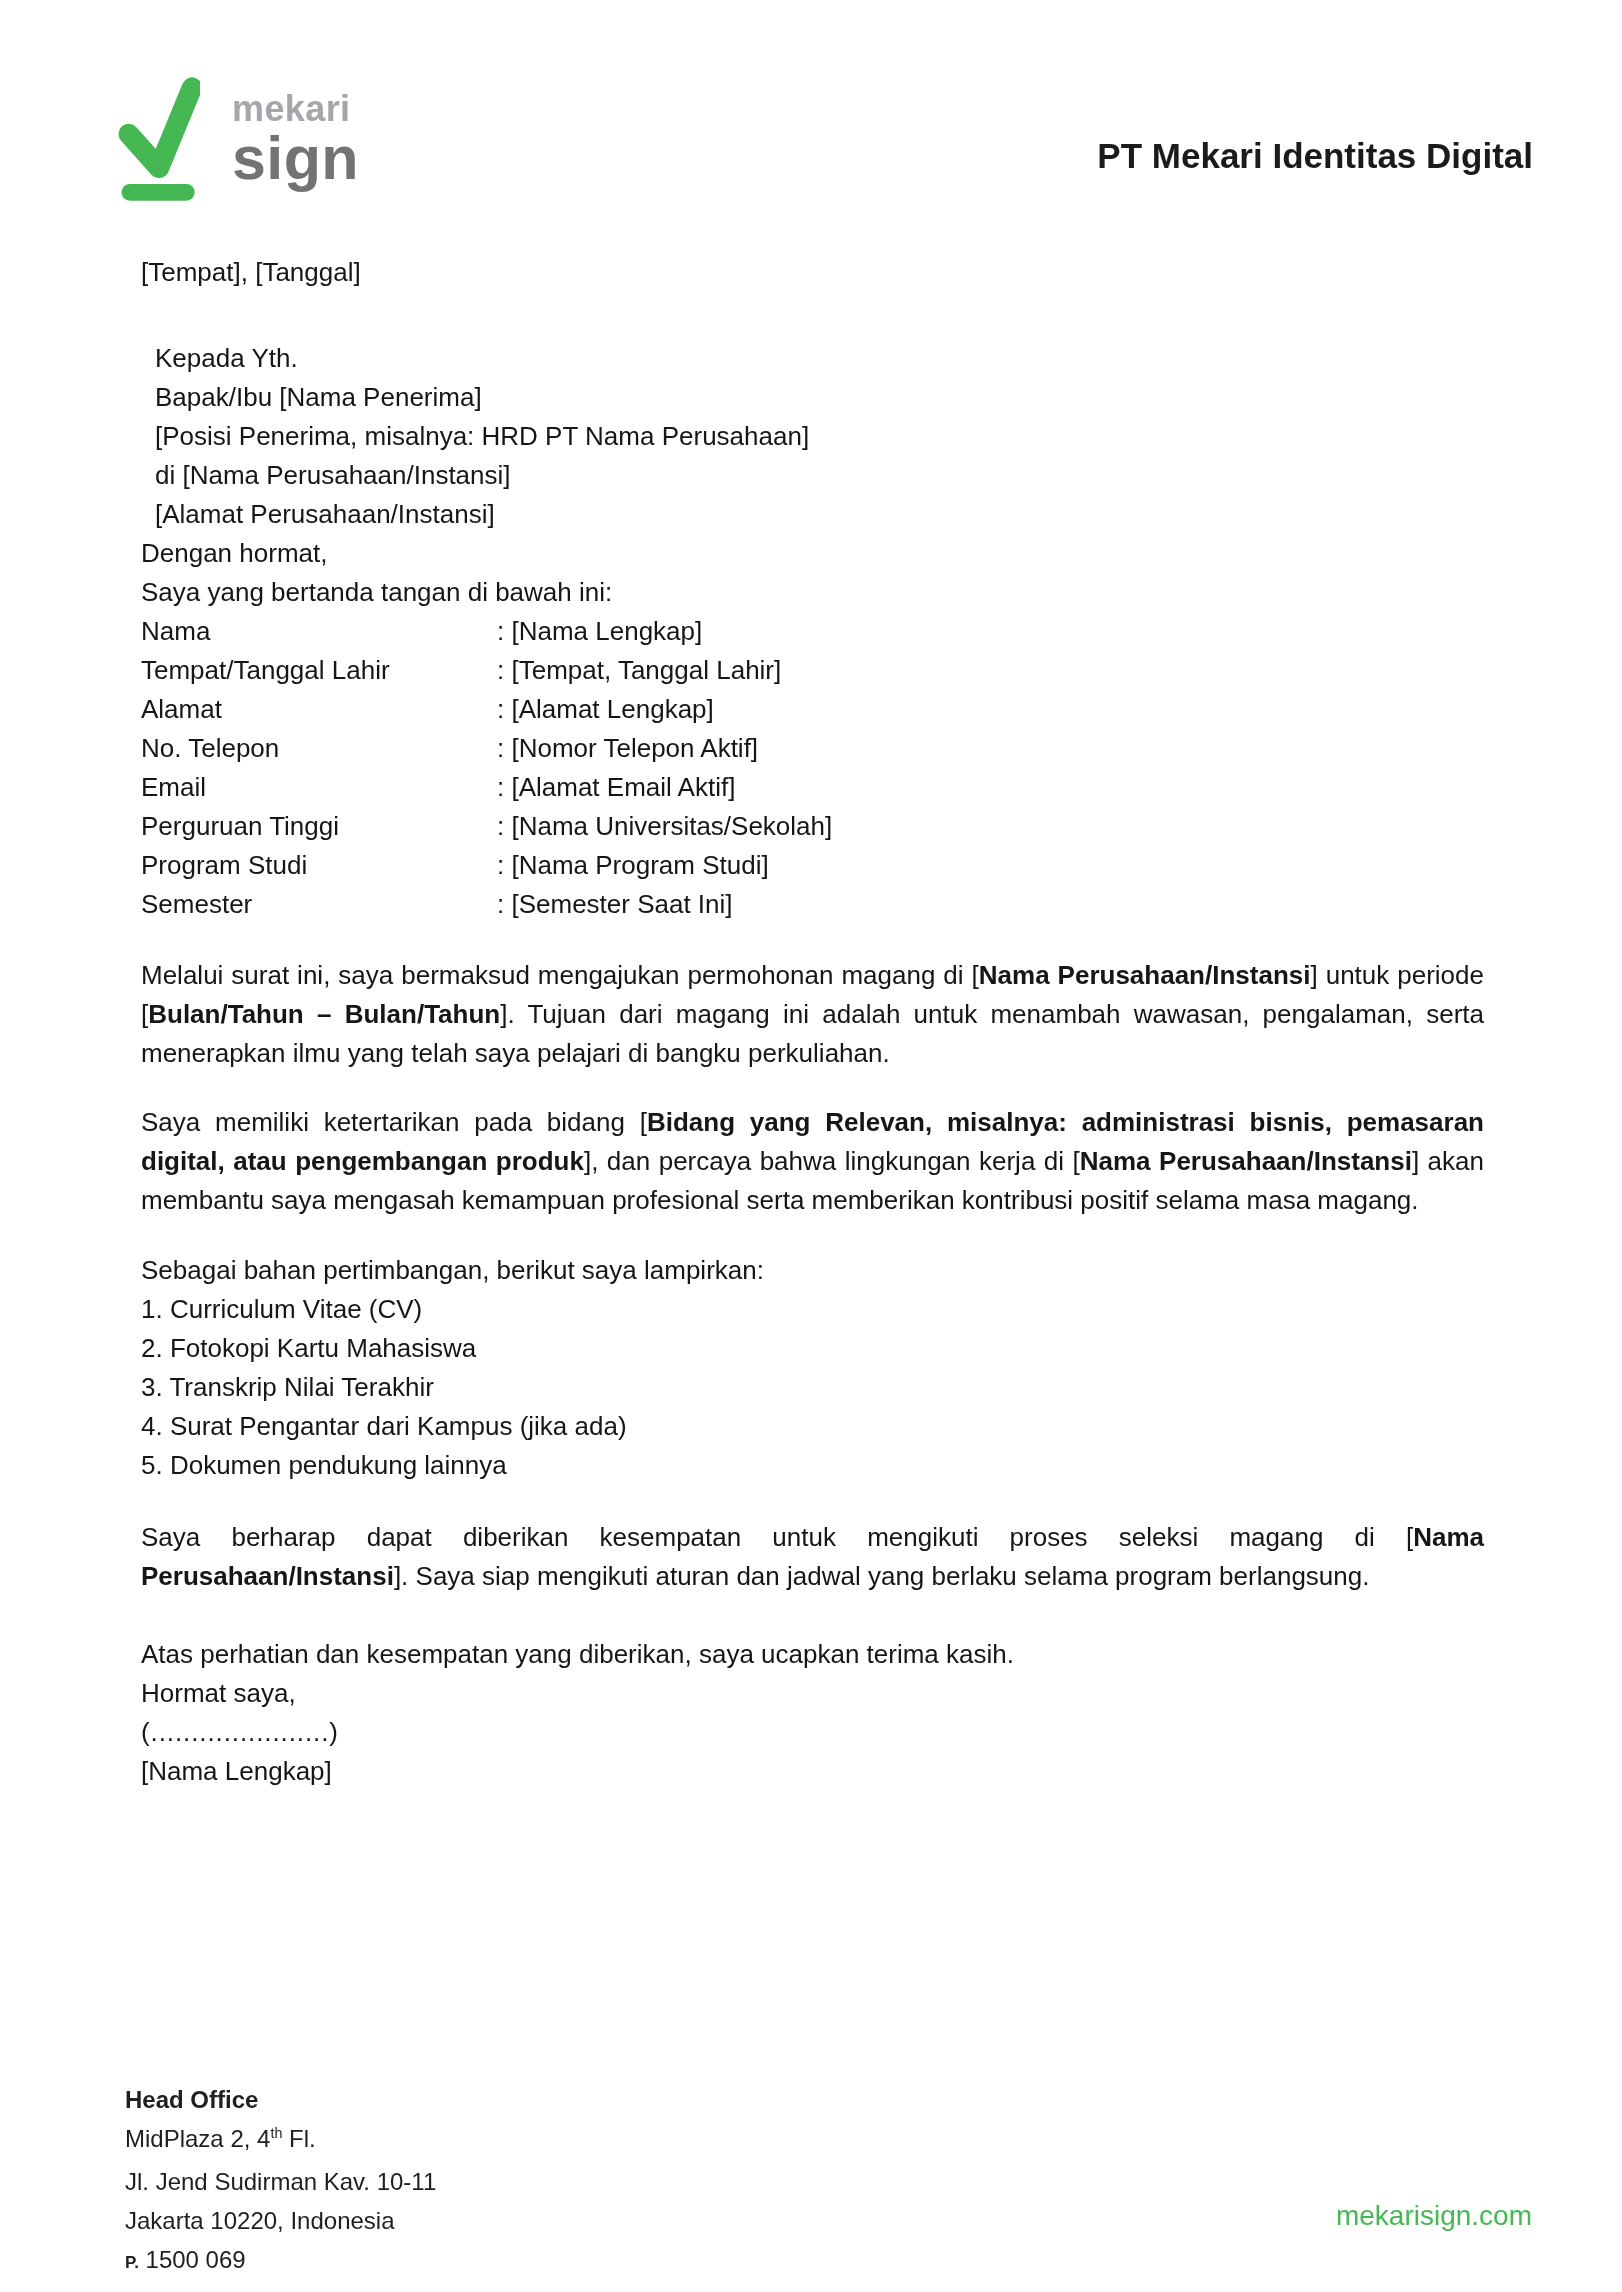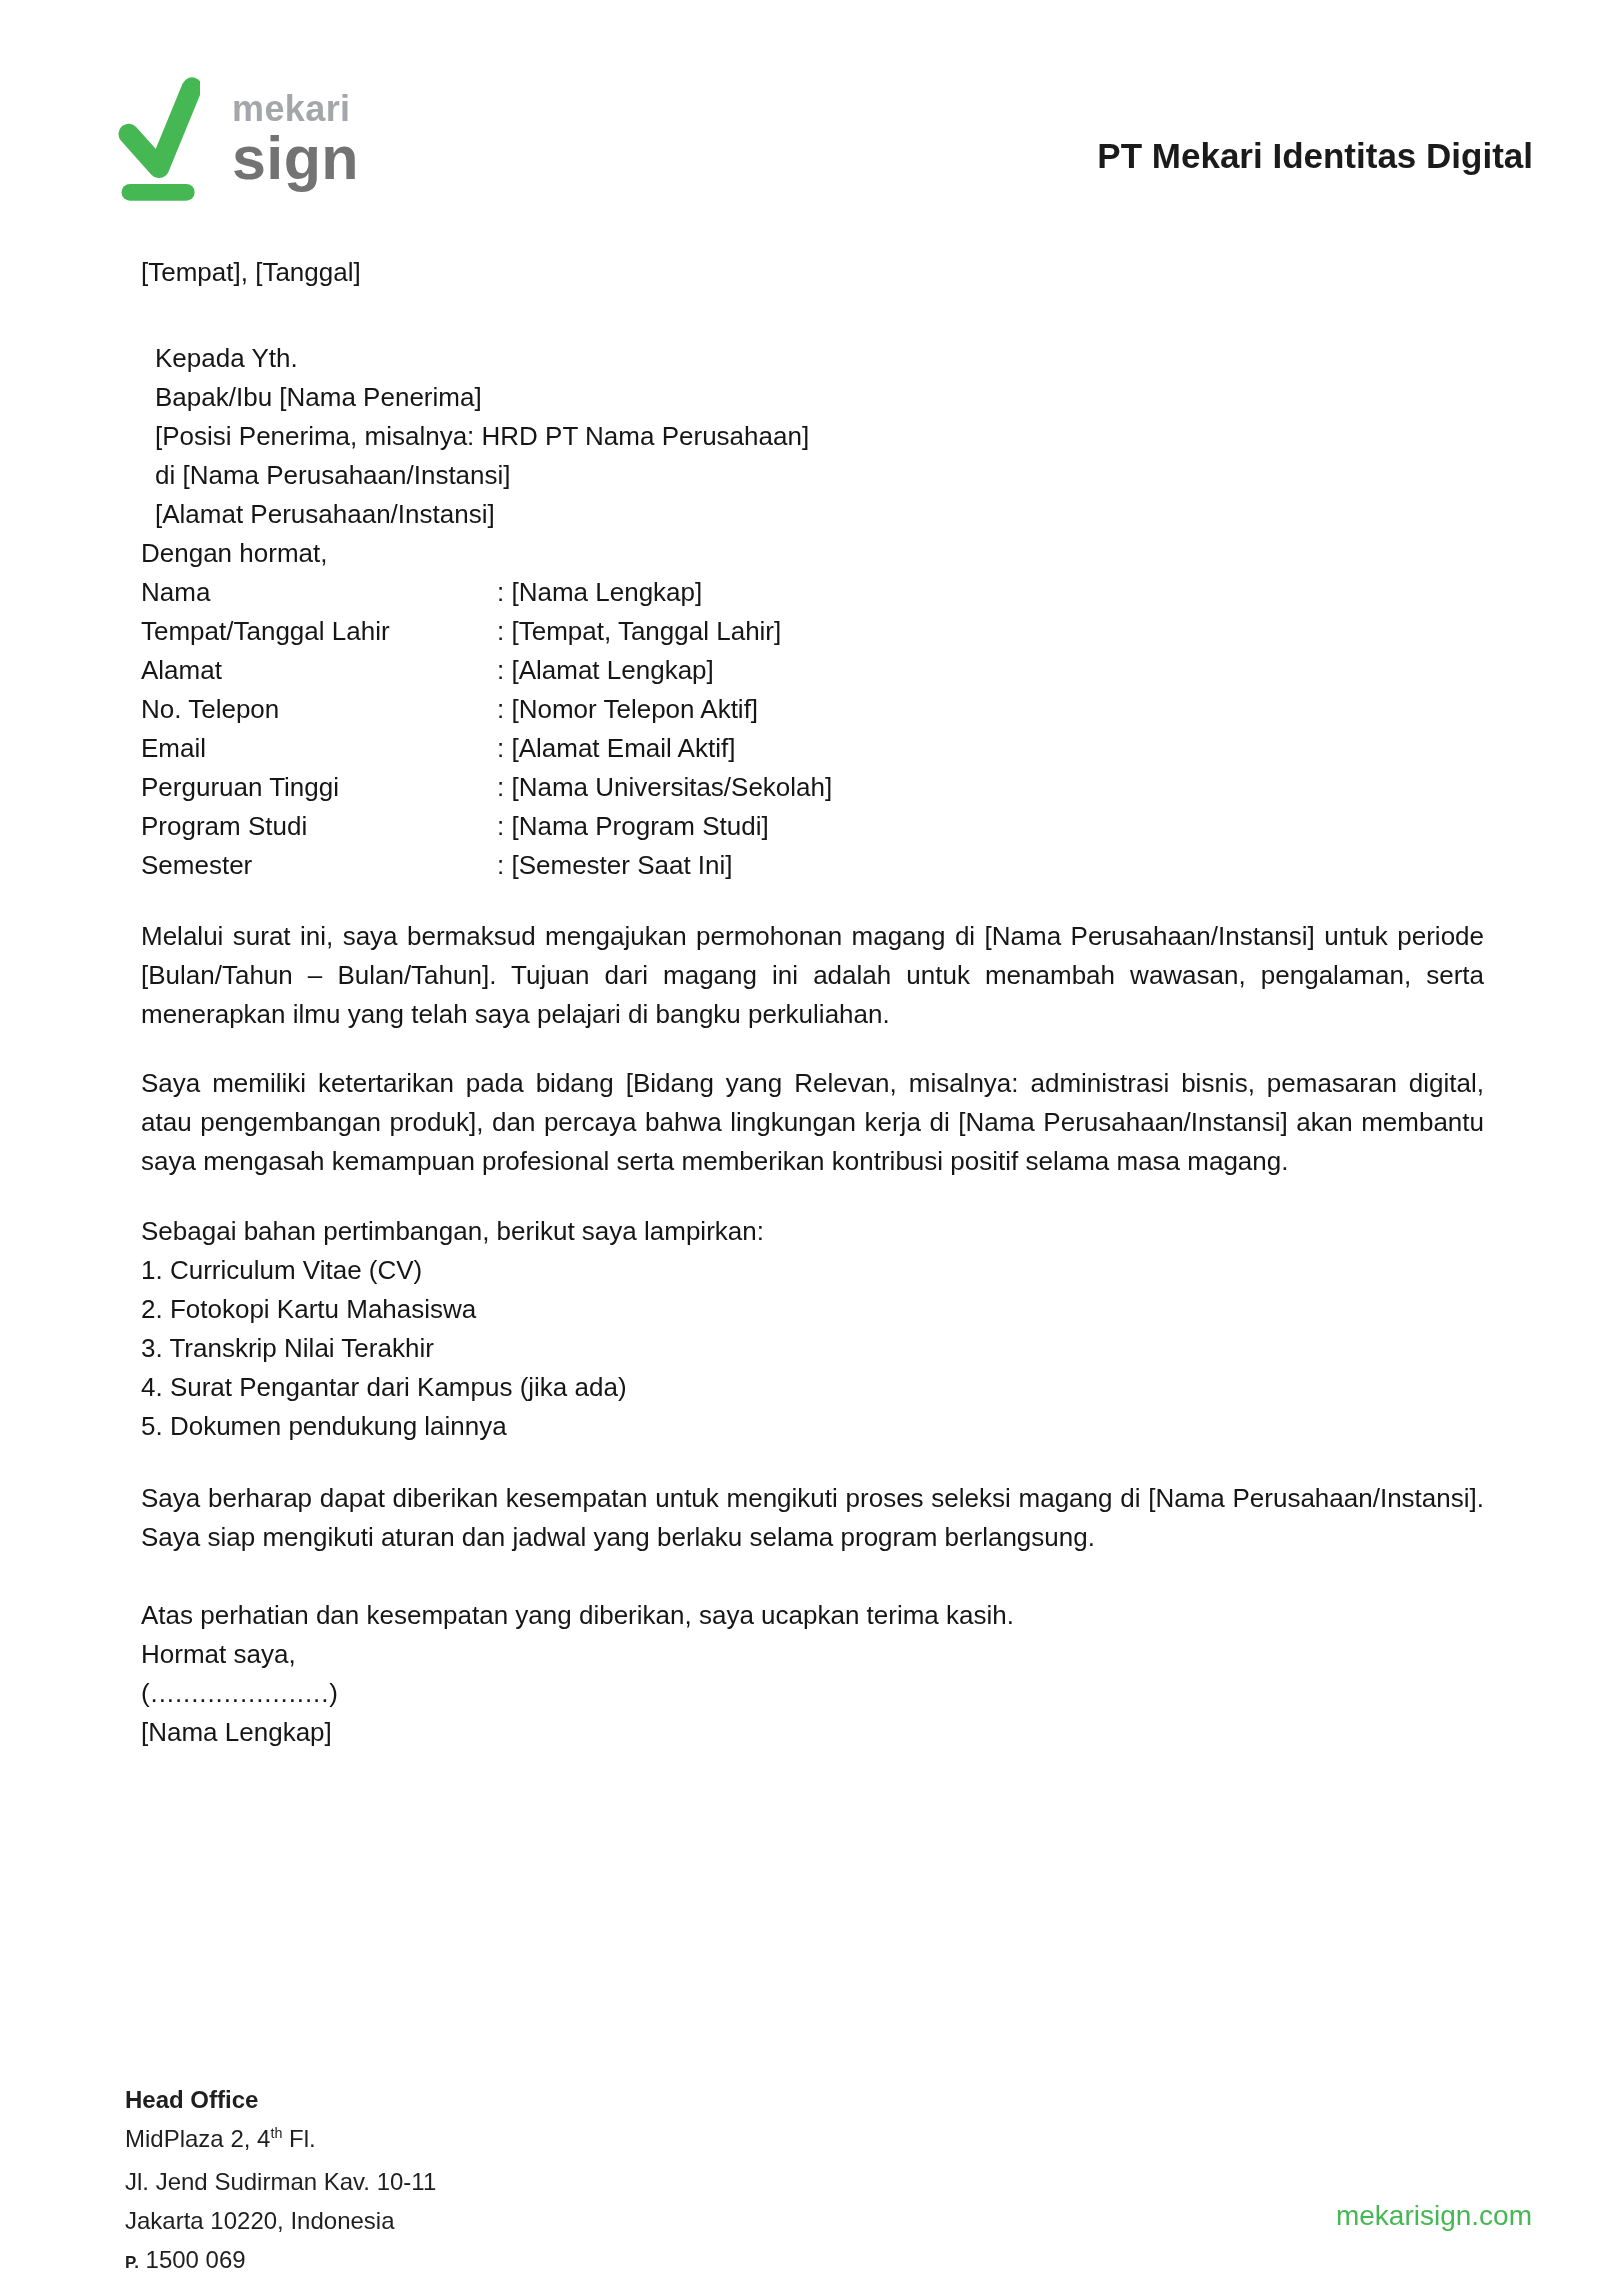--- a/index.html
+++ b/index.html
@@ -35,21 +35,21 @@
   
   .content {
     position: absolute; left: 141px; top: 253px; width: 1343px;
     font-size: 26px; line-height: 39px; color: #161616;
   }
   .content p { margin: 0; }
   .block-gap-lg { margin-top: 47px; margin-left: 14px; }
   .block-gap { margin-top: 38px; }
   .block-gap-sm { margin-top: 28px; }
   .para { text-align: justify; }
-  .bold, .b { font-weight: 400; margin-top: 44px; }
+  .bold, .b { font-weight: 700; margin-top: 44px; }
 
   .fields-table { margin-top: 0; }
   .field-row { display: flex; }
   .field-label { flex: 0 0 356px; }
   .field-value { flex: 1 1 auto; }
 
   .sig-line { margin-top: 70px; letter-spacing: 0.9px; }
 
   
   .footer {
@@ -90,20 +90,21 @@
     <div class="block-gap-lg">
         <div>Kepada Yth.</div>
         <div>Bapak/Ibu [Nama Penerima]</div>
         <div>[Posisi Penerima, misalnya: HRD PT Nama Perusahaan]</div>
         <div>di [Nama Perusahaan/Instansi]</div>
         <div>[Alamat Perusahaan/Instansi]</div>
       </div>
 
     <p class="block-gap">Dengan hormat,</p>
 
+    <p class="block-gap-sm">Saya yang bertanda tangan di bawah ini:</p>
 
     <div class="fields-table">
         <div class="field-row">
           <span class="field-label">Nama</span>
           <span class="field-value">: [Nama Lengkap]</span>
         </div>
         <div class="field-row">
           <span class="field-label">Tempat/Tanggal Lahir</span>
           <span class="field-value">: [Tempat, Tanggal Lahir]</span>
         </div>

